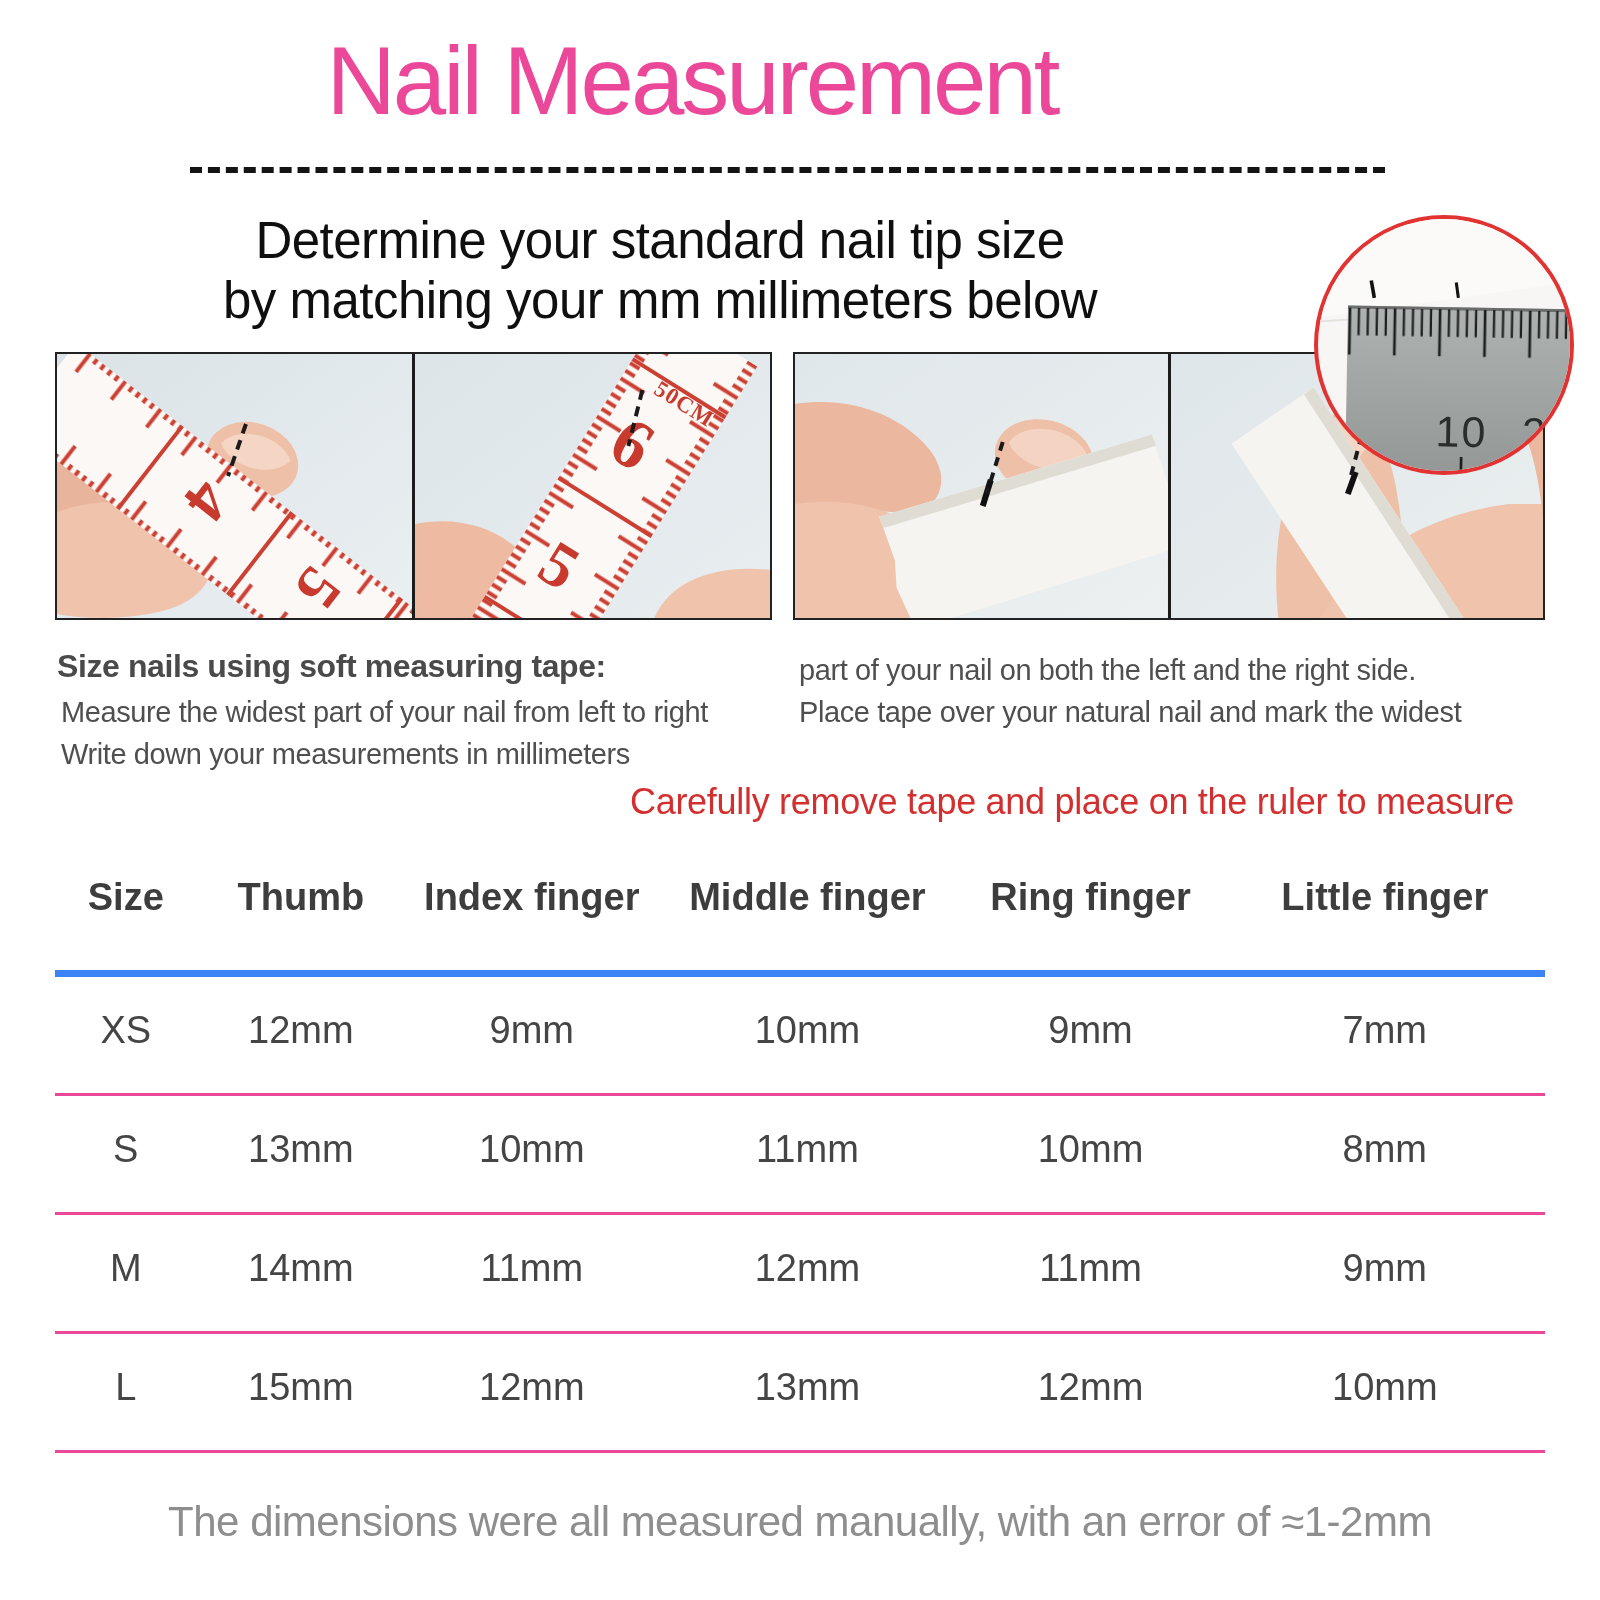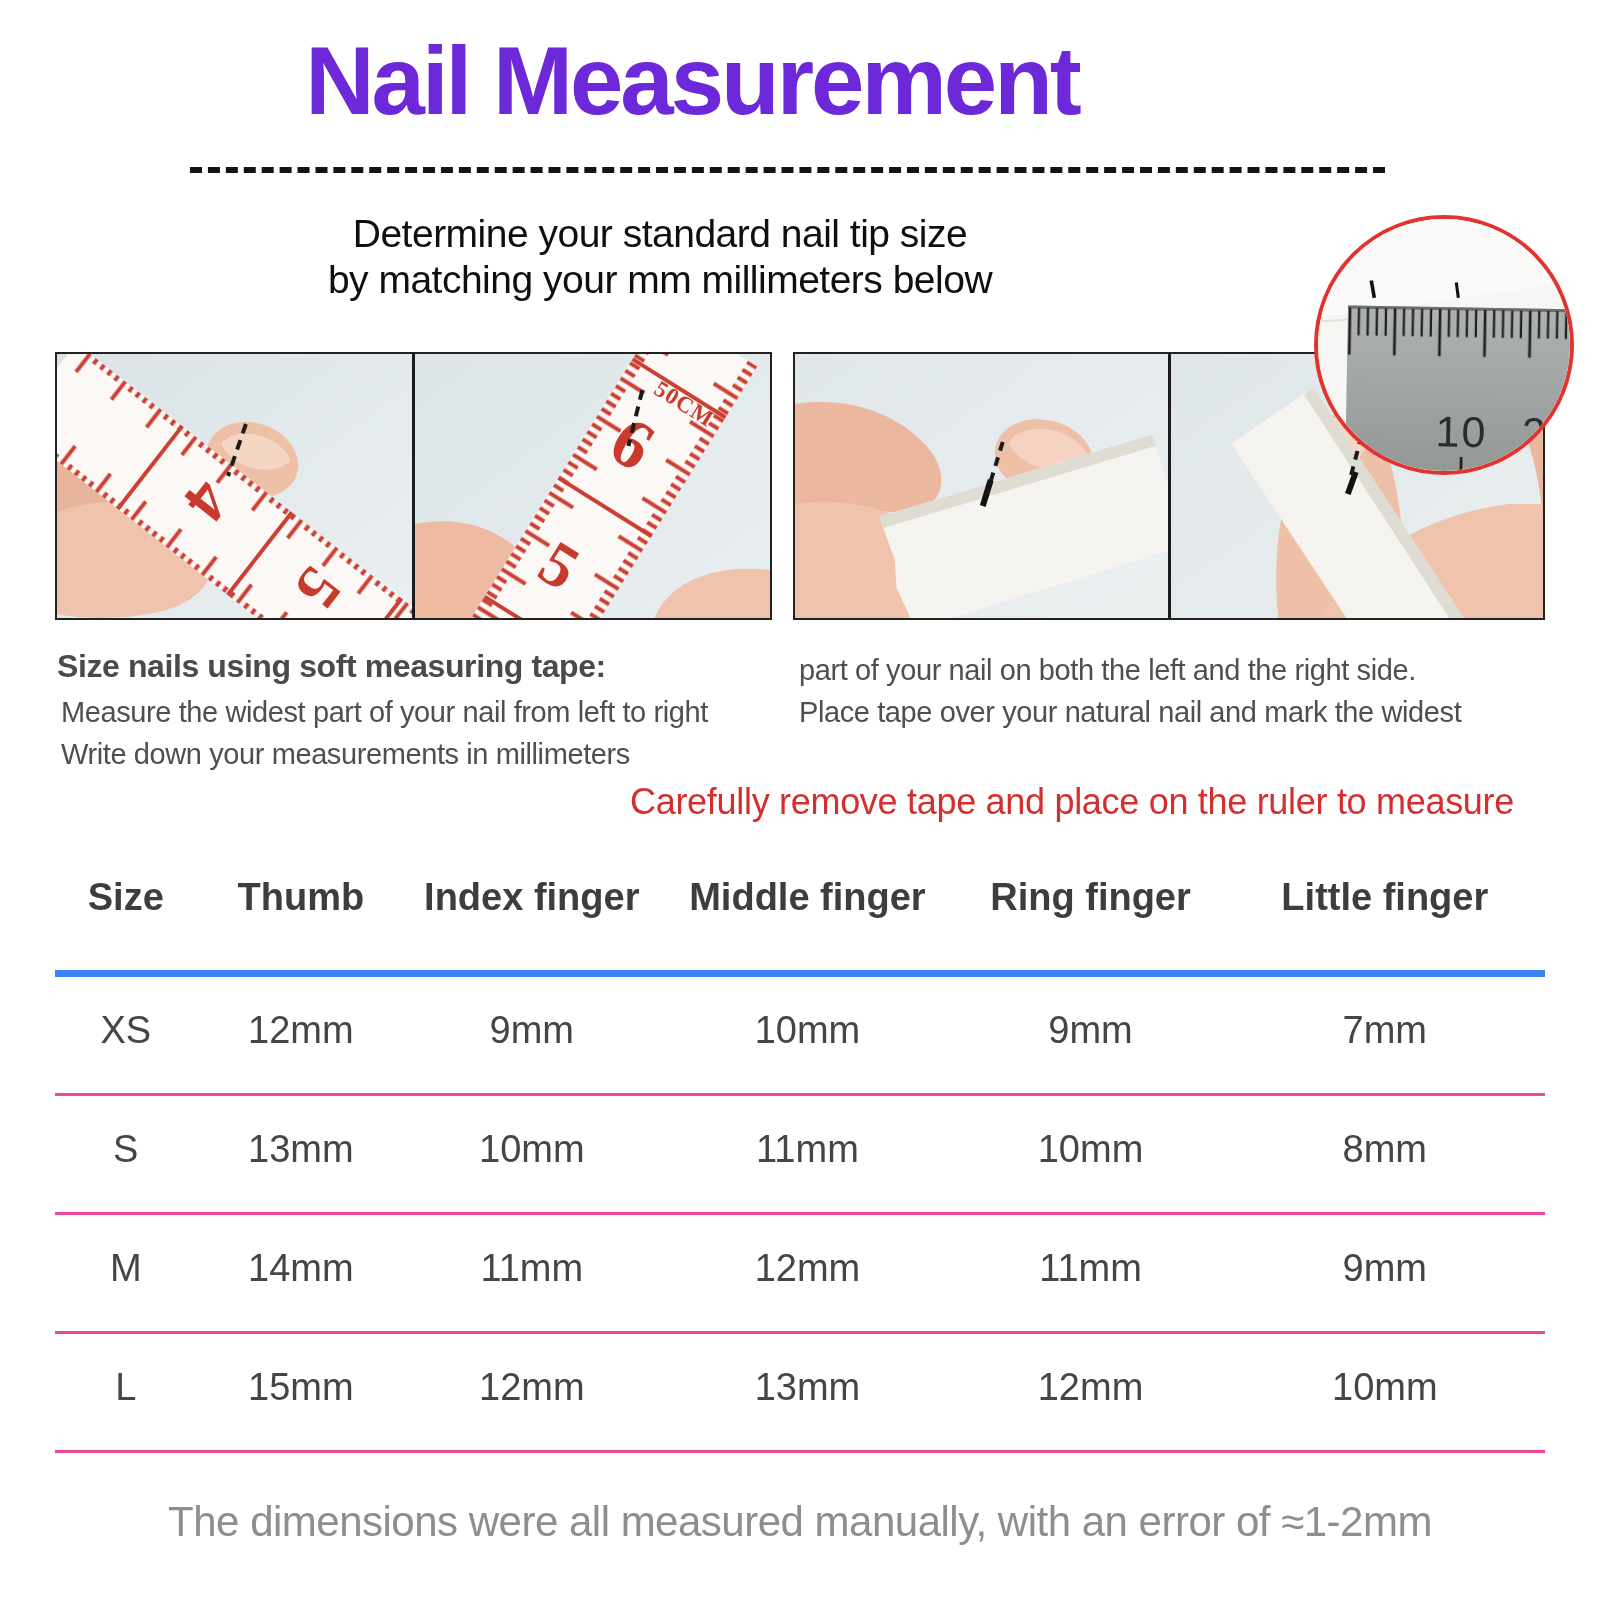--- a/index.html
+++ b/index.html
@@ -1,36 +1,36 @@
 <!DOCTYPE html>
 <html><head>
 <meta charset="utf-8">
 <style>
   html,body{margin:0;padding:0;background:#ffffff;}
   body{width:1600px;height:1600px;position:relative;overflow:hidden;
        font-family:"Liberation Sans",sans-serif;color:#3a3a3a;}
 
   .page-title{position:absolute;top:28px;left:0;width:1384px;text-align:center;
-    font-size:96px;font-weight:bold;color:#6d28d9;letter-spacing:-3px;line-height:1.1;}
+    font-size:96px;font-weight:normal;color:#ec4899;letter-spacing:-3px;line-height:1.1;}
 
   .title-divider{position:absolute;top:167px;left:190px;width:1195px;height:0;
     border-top:6px dashed #141414;}
 
   .subtitle{position:absolute;top:211px;left:0;width:1320px;text-align:center;
-    font-size:39px;color:#0f0f0f;line-height:1.18;letter-spacing:-0.5px;}
+    font-size:51px;color:#0f0f0f;line-height:1.18;letter-spacing:-0.5px;}
 
   .photo-group{position:absolute;top:352px;height:268px;border:2px solid #222;
     display:flex;background:#e2e8ea;box-sizing:border-box;}
   #photo-group-tape{left:55px;width:717px;}
   #photo-group-ruler{left:793px;width:752px;}
   .photo-group svg{display:block;height:100%;flex:1 1 50%;}
   .photo-group svg + svg{border-left:3px solid #1c1c1c;}
 
   .ruler-inset{position:absolute;left:1314px;top:215px;width:252px;height:252px;
-    border-radius:50%;border:4px solid #e23333;overflow:hidden;background:#fde047;z-index:5;}
+    border-radius:50%;border:4px solid #e23333;overflow:hidden;background:#ef4444;z-index:5;}
   .ruler-inset svg{display:block;width:100%;height:100%;}
 
   .instr{position:absolute;top:648px;}
   #instr-tape{left:57px;width:728px;}
   #instr-ruler{left:795px;width:745px;}
   .instr h3{margin:0 0 9px 0;font-size:32px;font-weight:bold;color:#4a4a4a;letter-spacing:-0.4px;}
   .instr p{margin:4px;font-size:29px;color:#4f4f4f;line-height:1.3;letter-spacing:-0.4px;}
 
   .warning-note{position:absolute;top:781px;right:86px;font-size:36px;color:#d32f2f;
     letter-spacing:-0.3px;white-space:nowrap;}

